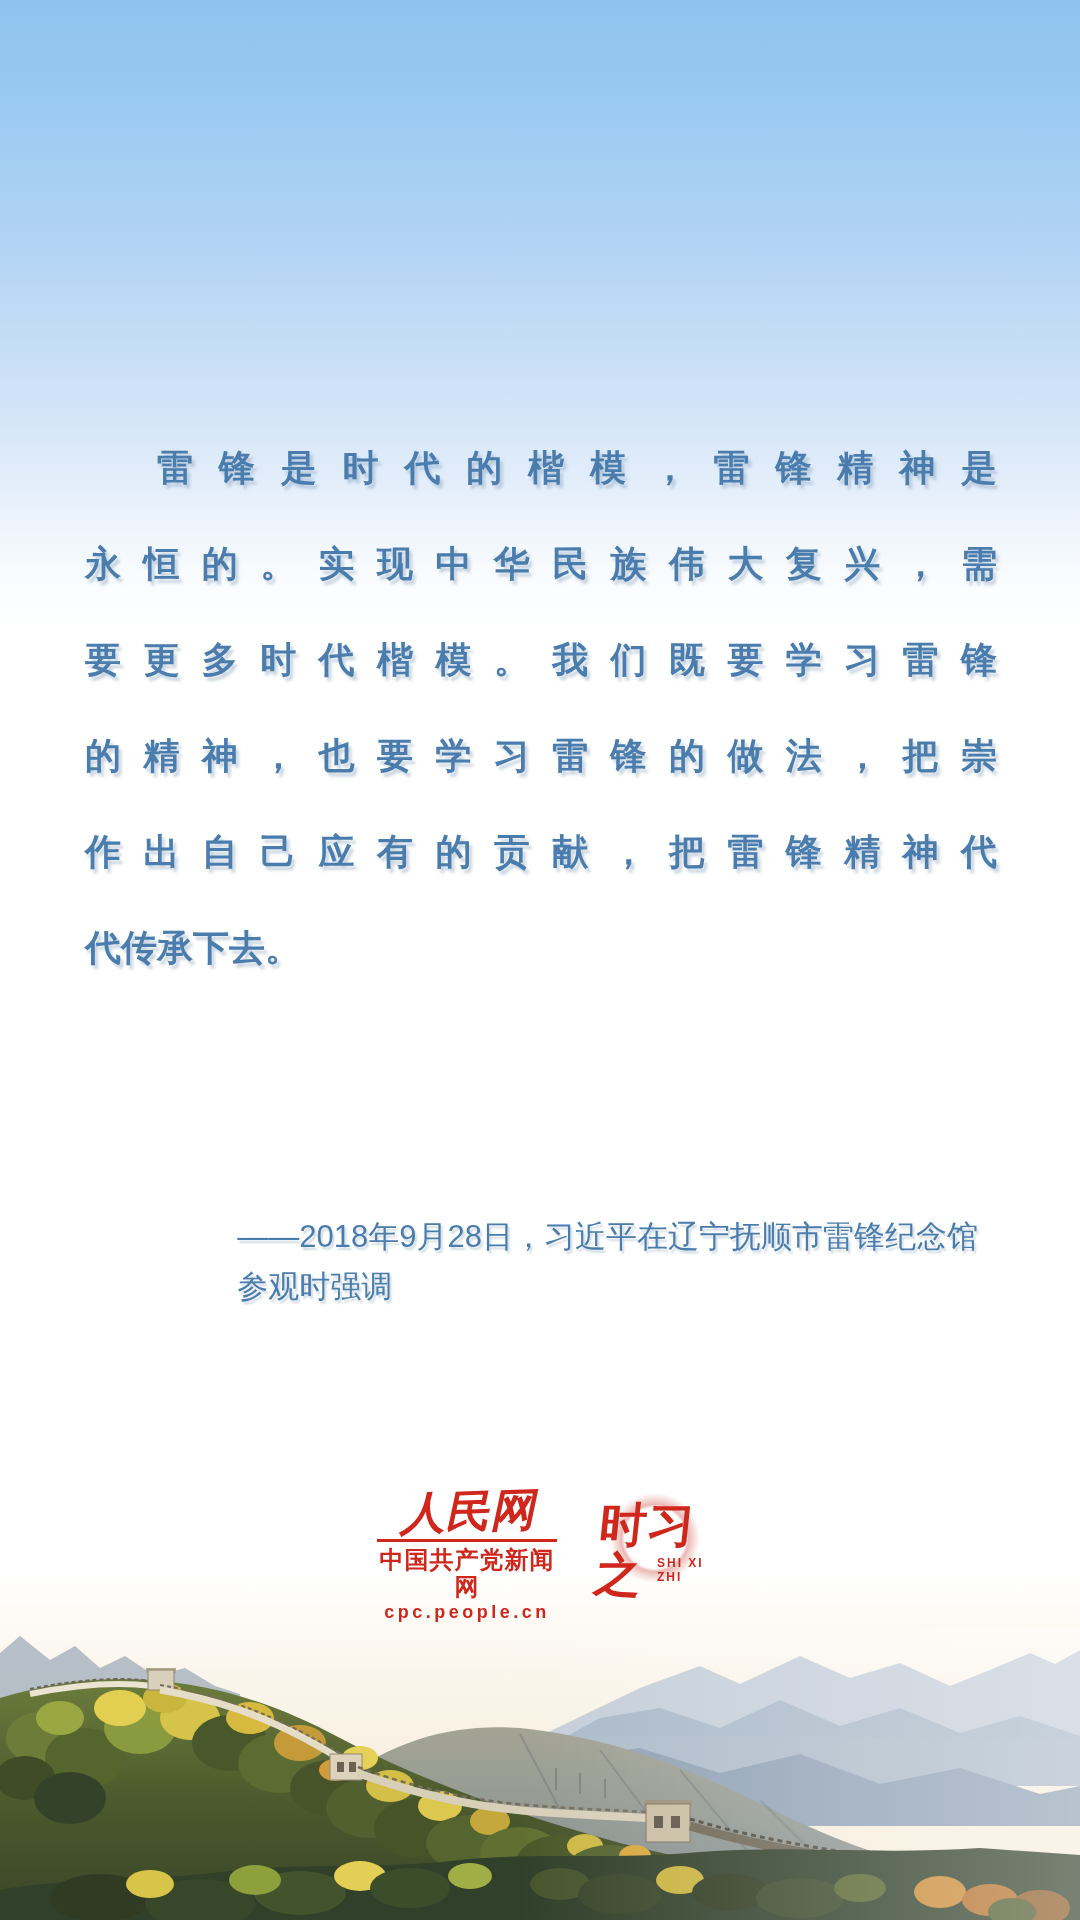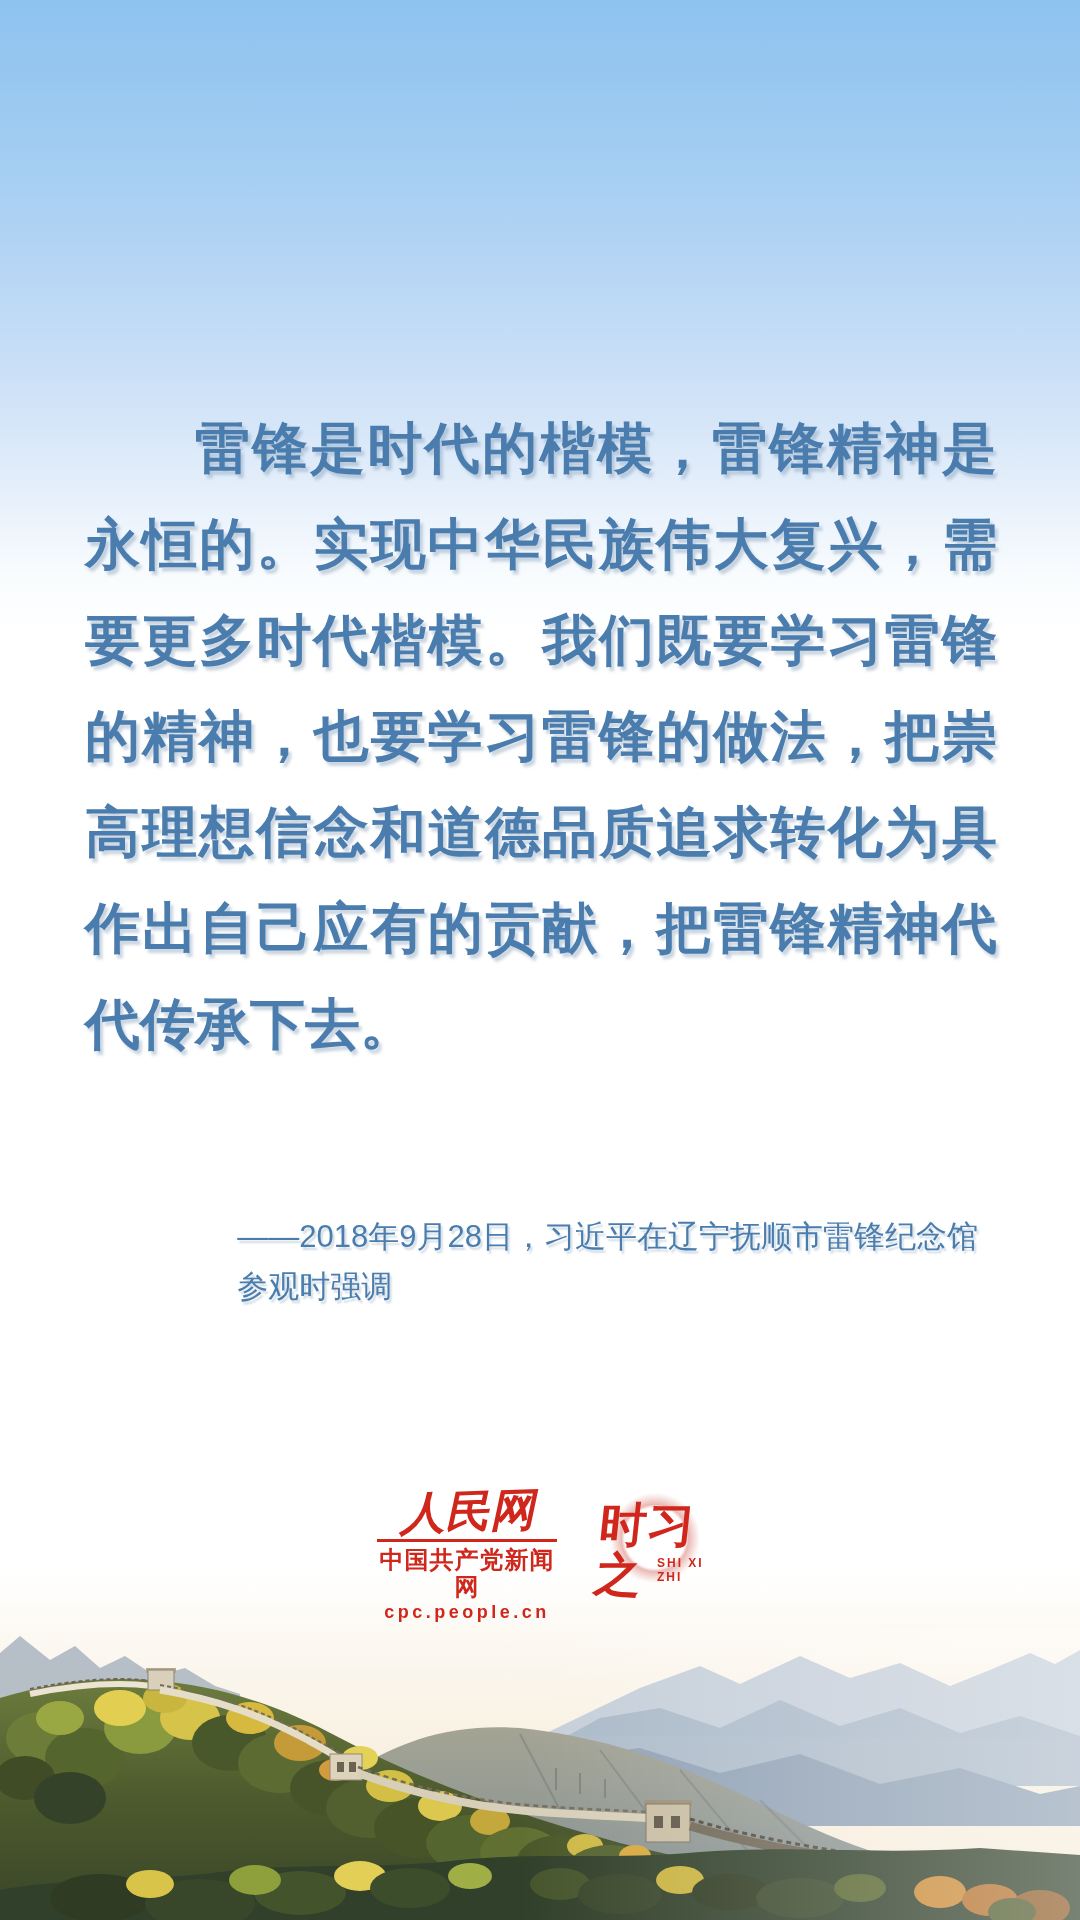--- a/index.html
+++ b/index.html
@@ -5,22 +5,22 @@
   html,body { margin:0; padding:0; background:#e8e8e8; }
   .poster {
     position:relative; width:1080px; height:1920px; overflow:hidden;
     font-family:"Liberation Sans","DejaVu Sans",sans-serif;
     background:linear-gradient(180deg,
       #8ec2ef 0%, #9ccaf1 6%, #b3d4f4 13%, #cde1f7 20%,
       #e7f0fb 26%, #f9fcfe 30%, #ffffff 33%, #ffffff 100%);
   }
   
   .quote {
-    position:absolute; left:85px; top:400px; width:912px;
-    font-size:55px; line-height:96px; font-weight:700;
+    position:absolute; left:85px; top:420px; width:912px;
+    font-size:36px; line-height:96px; font-weight:700;
     color:#4a7dad; letter-spacing:0;
     text-shadow:3px 4px 3px rgba(104,136,167,0.35);
   }
   .quote-line { text-align:justify; text-align-last:justify; }
   .quote-line:first-child { text-indent:2em; }
   .quote-line:last-child { text-align-last:left; }
   
   .attribution {
     position:absolute; right:102px; top:1212px; 
     font-size:31px; line-height:50px; color:#4a7dad;
@@ -52,21 +52,20 @@
 </head>
 <body>
 
 <div class="poster">
 
   <div class="quote">
       <div class="quote-line">雷锋是时代的楷模，雷锋精神是</div>
       <div class="quote-line">永恒的。实现中华民族伟大复兴，需</div>
       <div class="quote-line">要更多时代楷模。我们既要学习雷锋</div>
       <div class="quote-line">的精神，也要学习雷锋的做法，把崇</div>
-      <div class="quote-line">高理想信念和道德品质追求转化为具</div>
       <div class="quote-line">作出自己应有的贡献，把雷锋精神代</div>
       <div class="quote-line">代传承下去。</div>
     </div>
 
   <div class="attribution">
     <div>——2018年9月28日，习近平在辽宁抚顺市雷锋纪念馆</div>
     <div>参观时强调</div>
   </div>
 
   <div class="pd-logo">

